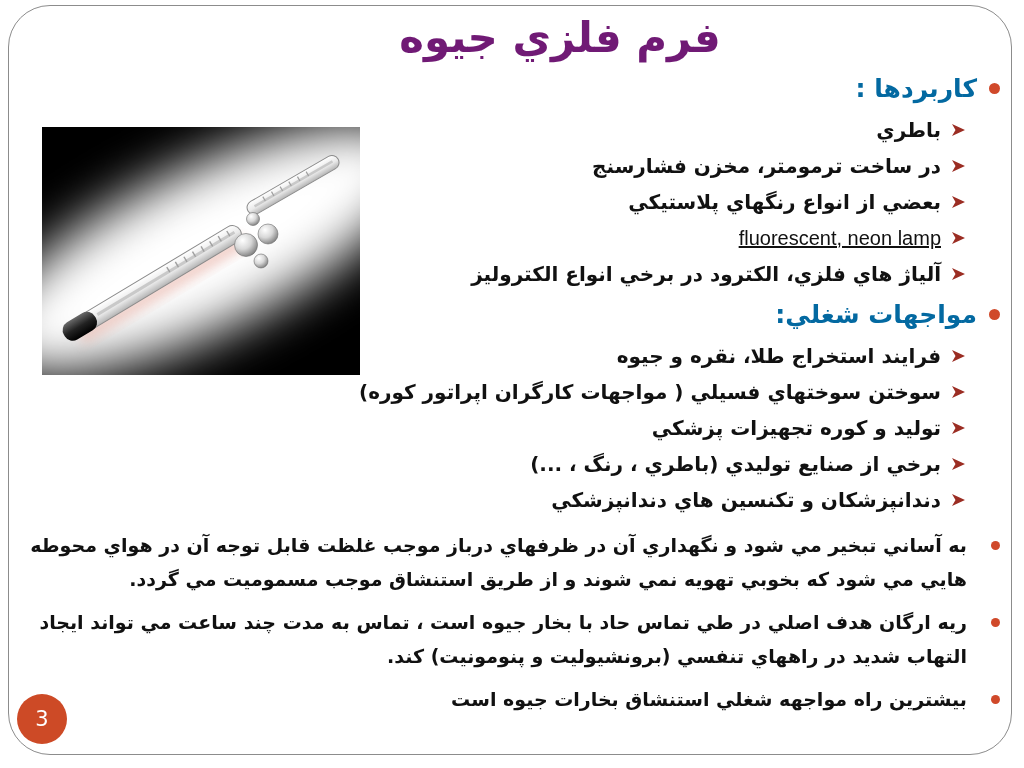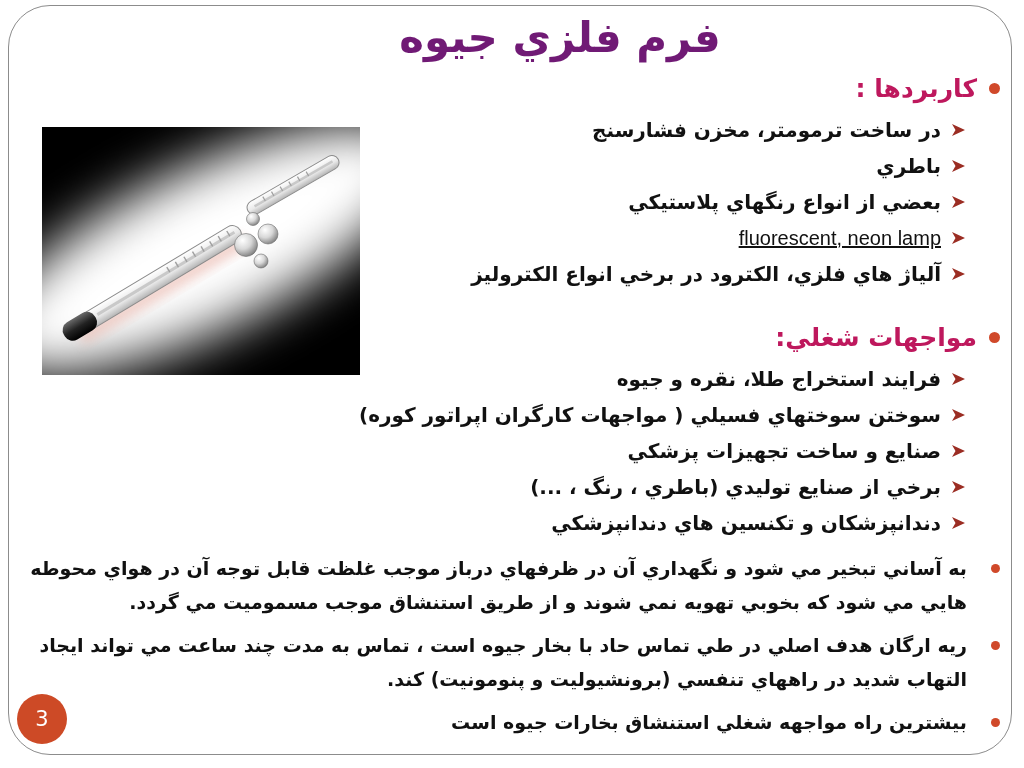--- a/index.html
+++ b/index.html
@@ -43,26 +43,26 @@
     position: absolute;
     top: 70px; right: 24px; left: 20px;
     direction: rtl;
     color: #111111;
   }
 
   .heading-row {
     display: flex;
     align-items: center;
     gap: 12px;
-    color: #be185d;
+    color: #0369a1;
     font-size: 25px;
     font-weight: bold;
     height: 36px;
   }
-  .heading-row.second { margin-top: 27px; }
+  .heading-row.second { margin-top: 4px; }
 
   .dot {
     width: 11px; height: 11px;
     border-radius: 50%;
     background: #d0492a;
     flex: 0 0 auto;
   }
   .dot.small { width: 9px; height: 9px; margin-top: 13px; }
 
   ul.checklist {
@@ -197,29 +197,29 @@
       <span class="dot"></span>
       <span>کاربردها :</span>
     </div>
     <ul class="checklist">
       <li>
         <span class="arrow-wrap">
             <svg width="15" height="14" viewBox="0 0 15 14">
               <path d="M1 1 L14 7 L1 13 L4.5 7 Z" fill="#9b2d23"></path>
             </svg>
           </span>
+        <span class="item-text">باطري</span>
+      </li>
+      <li>
+        <span class="arrow-wrap">
+            <svg width="15" height="14" viewBox="0 0 15 14">
+              <path d="M1 1 L14 7 L1 13 L4.5 7 Z" fill="#9b2d23"></path>
+            </svg>
+          </span>
         <span class="item-text">در ساخت ترمومتر، مخزن فشارسنج</span>
-      </li>
-      <li>
-        <span class="arrow-wrap">
-            <svg width="15" height="14" viewBox="0 0 15 14">
-              <path d="M1 1 L14 7 L1 13 L4.5 7 Z" fill="#9b2d23"></path>
-            </svg>
-          </span>
-        <span class="item-text">باطري</span>
       </li>
       <li>
         <span class="arrow-wrap">
             <svg width="15" height="14" viewBox="0 0 15 14">
               <path d="M1 1 L14 7 L1 13 L4.5 7 Z" fill="#9b2d23"></path>
             </svg>
           </span>
         <span class="item-text">بعضي از انواع رنگهاي پلاستيکي</span>
       </li>
       <li class="latin">
@@ -260,21 +260,21 @@
             </svg>
           </span>
         <span class="item-text">سوختن سوختهاي فسيلي ( مواجهات کارگران اپراتور کوره)</span>
       </li>
       <li>
         <span class="arrow-wrap">
             <svg width="15" height="14" viewBox="0 0 15 14">
               <path d="M1 1 L14 7 L1 13 L4.5 7 Z" fill="#9b2d23"></path>
             </svg>
           </span>
-        <span class="item-text">صنايع و ساخت تجهيزات پزشکي</span>
+        <span class="item-text">توليد و کوره تجهيزات پزشکي</span>
       </li>
       <li>
         <span class="arrow-wrap">
             <svg width="15" height="14" viewBox="0 0 15 14">
               <path d="M1 1 L14 7 L1 13 L4.5 7 Z" fill="#9b2d23"></path>
             </svg>
           </span>
         <span class="item-text">برخي از صنايع توليدي (باطري ، رنگ ، ...)</span>
       </li>
       <li>

